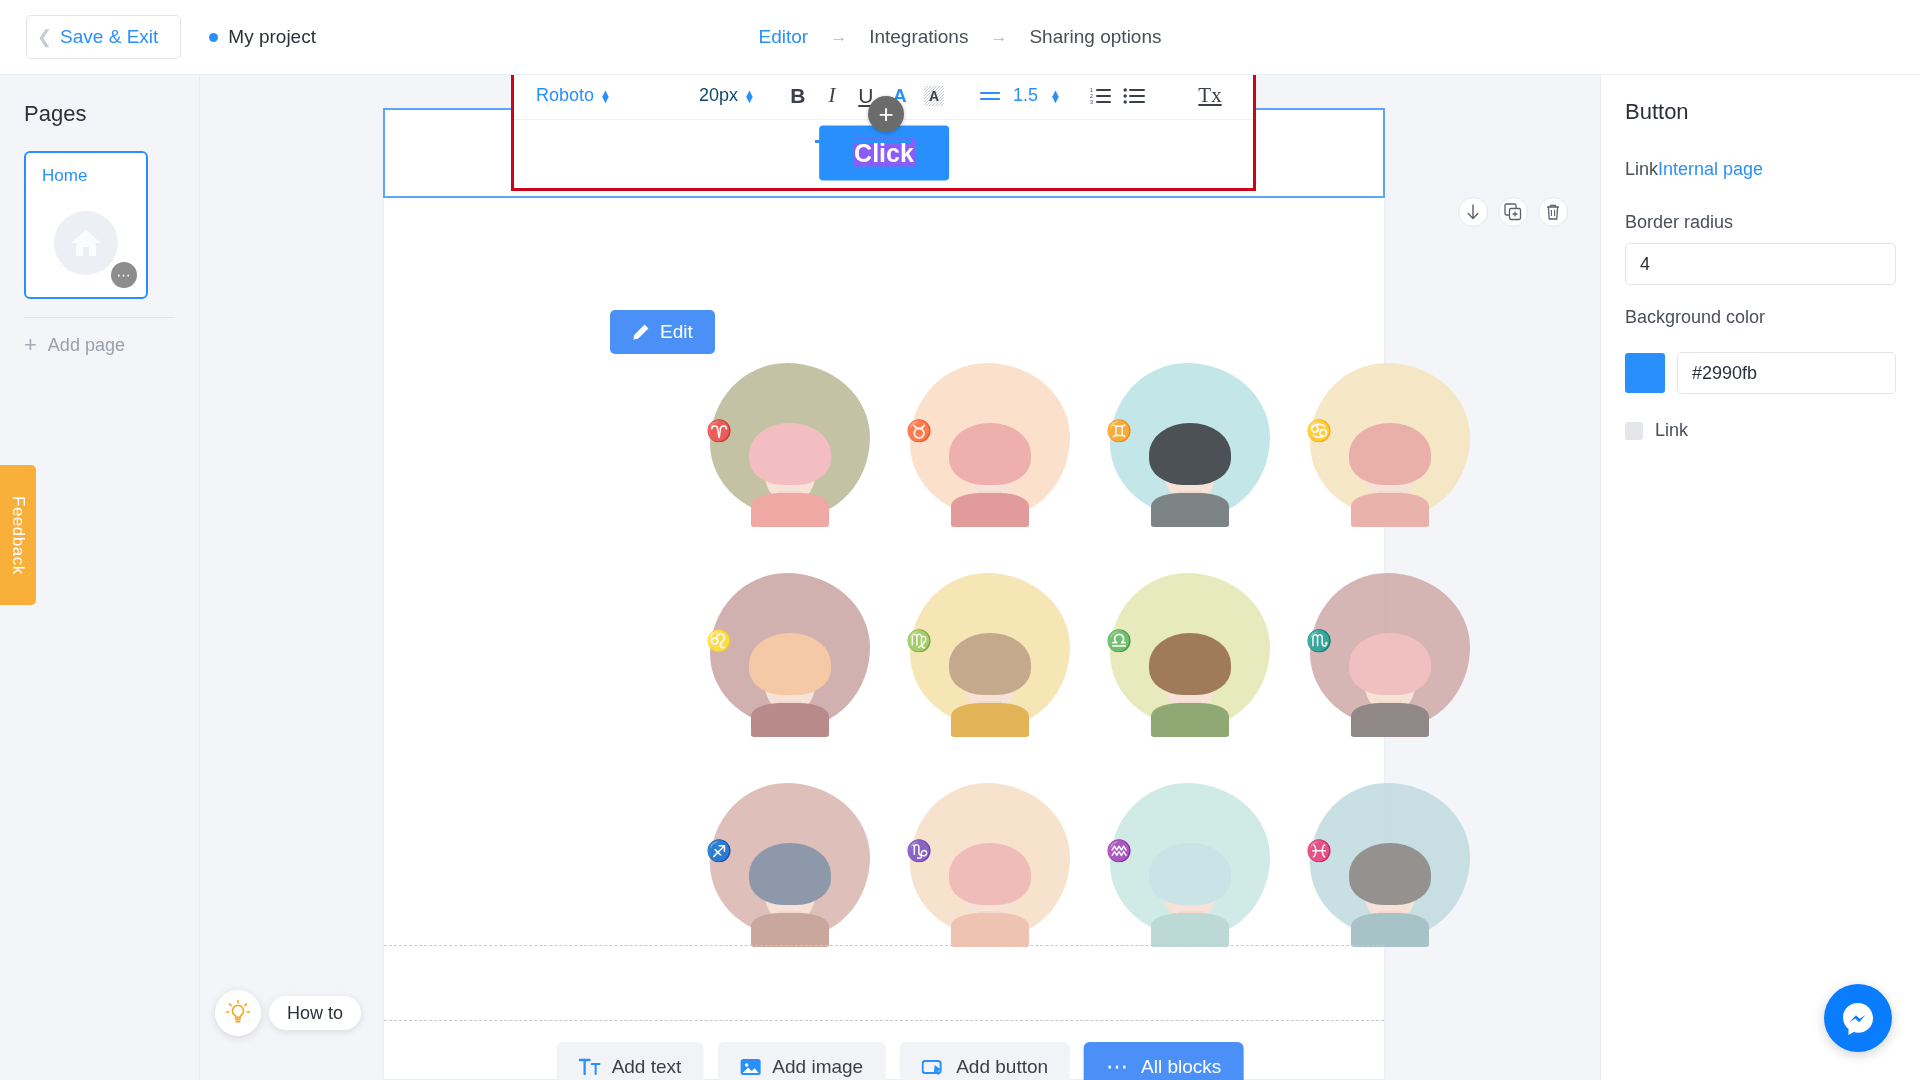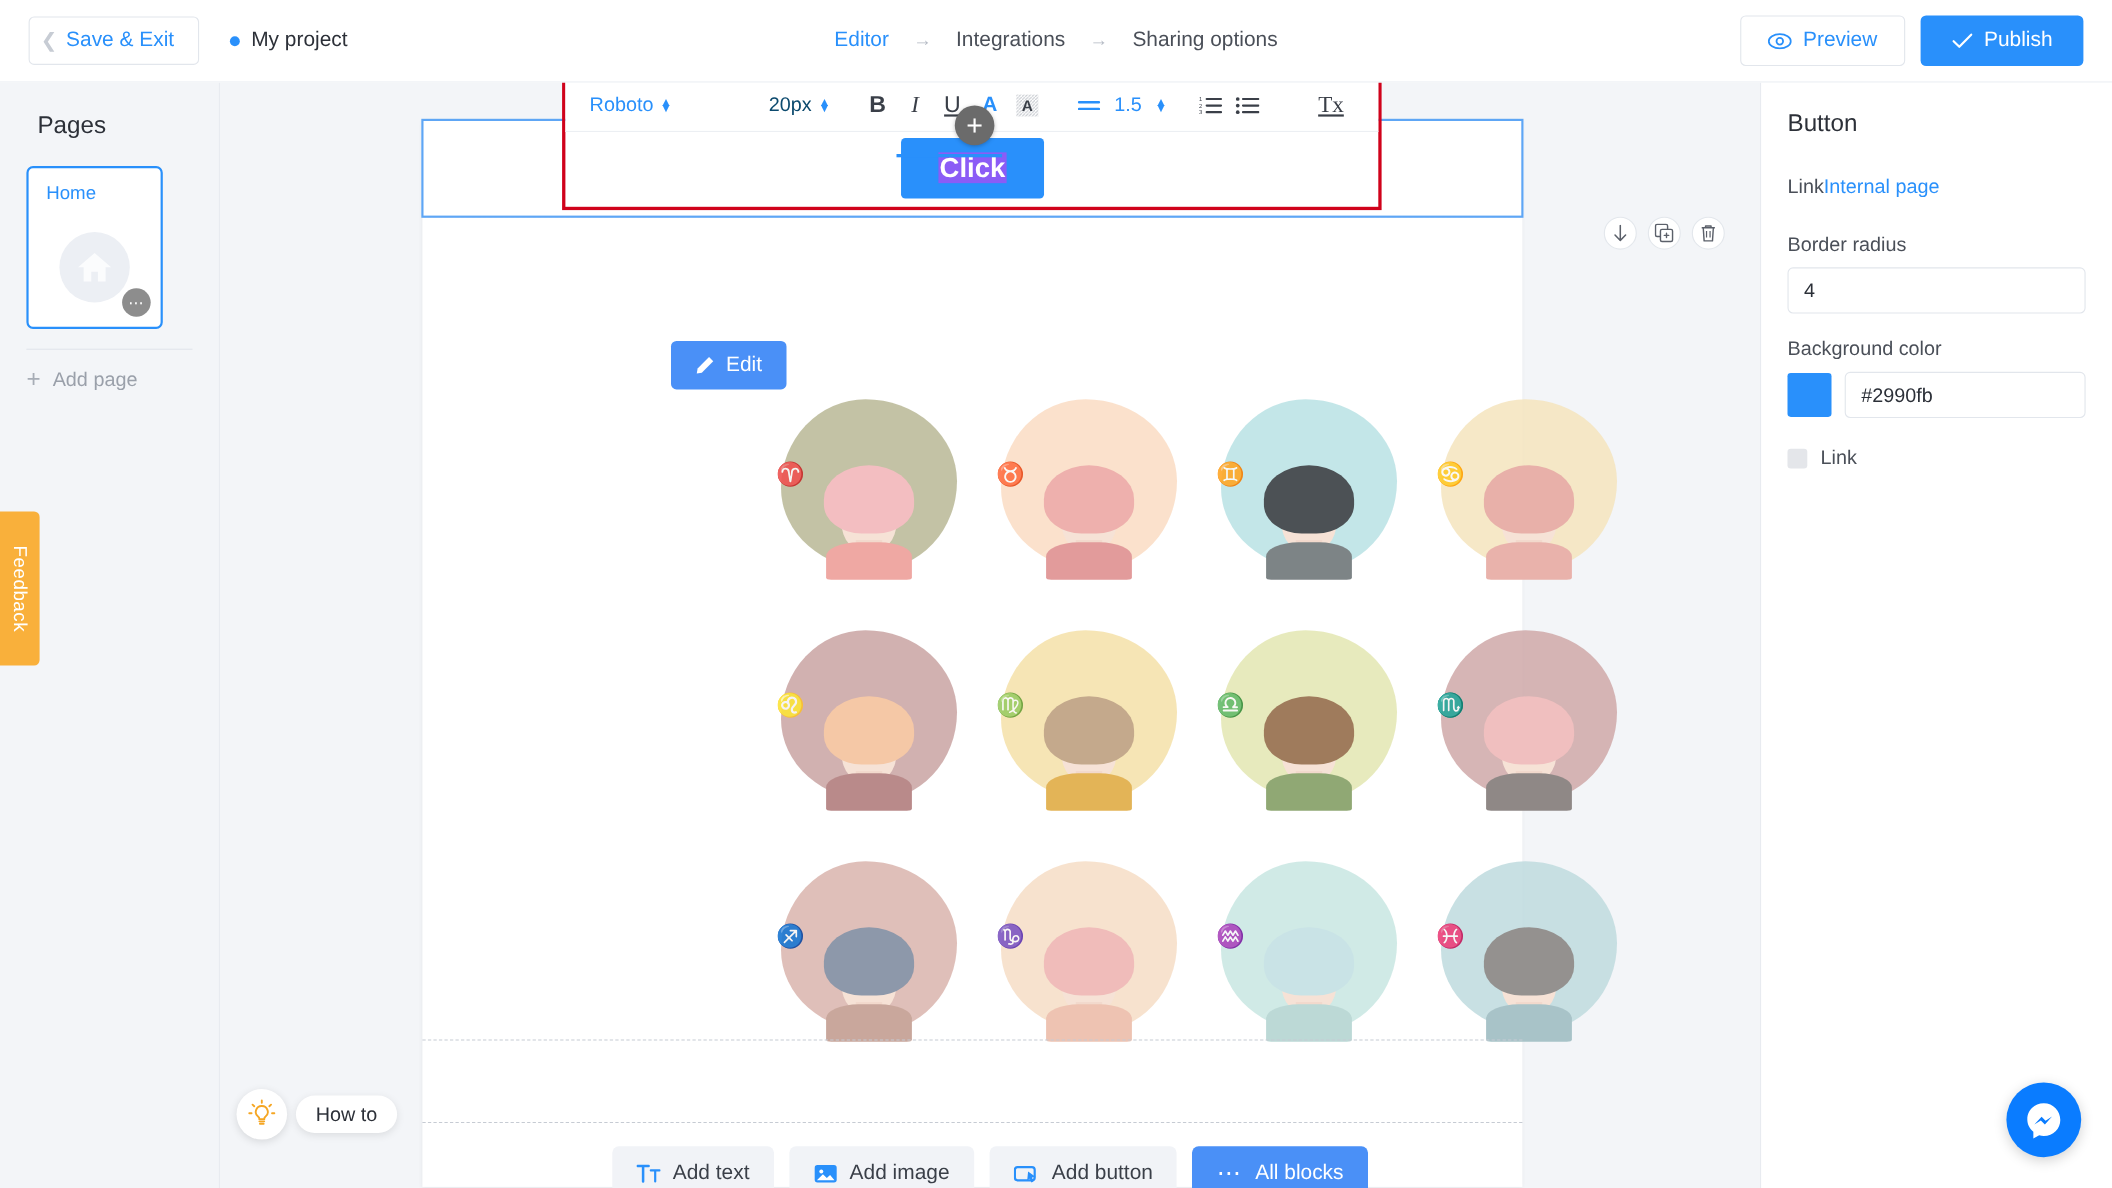--- a/index.html
+++ b/index.html
@@ -46,21 +46,21 @@
     height: 46px; padding: 0 28px; border: none; border-radius: 5px;
     background: #2990fb; color: #fff; font-size: 19px;
     display: flex; align-items: center; gap: 10px; cursor: pointer;
   }
 
   
   .sidebar {
     position: absolute; left: 0; top: 75px; width: 200px; height: 1005px;
     background: #f3f5f8; border-right: 1px solid #e8ebf0;
   }
-  .side-title { font-size: 22px; color: #2c3038; margin: 26px 0 0 34px; }
+  .side-title { font-size: 22px; color: #2c3038; margin: 26px 0 0 24px; }
   .page-card {
     margin: 24px 0 0 24px; width: 124px; height: 148px;
     background: #fff; border: 2px solid #2990fb; border-radius: 6px;
     position: relative; cursor: pointer;
   }
   .page-card-label { font-size: 17px; color: #2990fb; margin: 13px 0 0 16px; }
   .page-thumb {
     position: absolute; left: 50%; top: 58px; transform: translateX(-50%);
     width: 64px; height: 64px; border-radius: 50%; background: #eceff4;
     display: flex; align-items: center; justify-content: center;
@@ -272,35 +272,20 @@
   </div>
 
   <div class="breadcrumb">
     <span class="crumb active">Editor</span>
     <span class="crumb-arrow">→</span>
     <span class="crumb">Integrations</span>
     <span class="crumb-arrow">→</span>
     <span class="crumb">Sharing options</span>
   </div>
 
-  <div class="topright">
-    <div class="btn-preview">
-      <svg width="22" height="15" viewBox="0 0 22 15">
-        <ellipse cx="11" cy="7.5" rx="10" ry="6.4" fill="none" stroke="#2990fb" stroke-width="1.6"></ellipse>
-        <circle cx="11" cy="7.5" r="3" fill="none" stroke="#2990fb" stroke-width="1.6"></circle>
-      </svg>
-      <span>Preview</span>
-    </div>
-    <div class="btn-publish">
-      <svg width="20" height="16" viewBox="0 0 20 16">
-        <path d="M2 8.5 L7.2 13.5 L18 2.5" fill="none" stroke="#fff" stroke-width="2" stroke-linecap="round" stroke-linejoin="round"></path>
-      </svg>
-      <span>Publish</span>
-    </div>
-  </div>
 </div>
 
 <div class="sidebar">
   <div class="side-title">Pages</div>
 
   <div class="page-card">
     <div class="page-card-label">Home</div>
     <div class="page-thumb">
       <svg width="34" height="32" viewBox="0 0 34 32">
         <path d="M17 3 L32 16 L27 16 L27 29 L20 29 L20 20 L14 20 L14 29 L7 29 L7 16 L2 16 Z" fill="#fbfcfd"></path>
@@ -630,21 +615,21 @@
   <div class="rp-row">
     <span class="rp-label">Link</span>
     <span class="rp-link">Internal page</span>
   </div>
 
   <div class="rp-gap"></div>
   <div class="rp-label" style="margin-bottom:10px">Border radius</div>
   <input class="rp-input" value="4" style="">
 
   <div class="rp-gap"></div>
-  <div class="rp-label" style="margin-bottom:10px">Background color</div>
+  <div class="rp-label" style="margin-bottom:24px">Background color</div>
   <div class="color-row">
     <div class="swatch" id="swatch" style="background: rgb(41, 144, 251);"></div>
     <input class="rp-input" value="#2990fb" style="">
   </div>
 
   <div class="check-row">
     <div class="checkbox"></div>
     <span class="check-label">Link</span>
   </div>
 </div>

